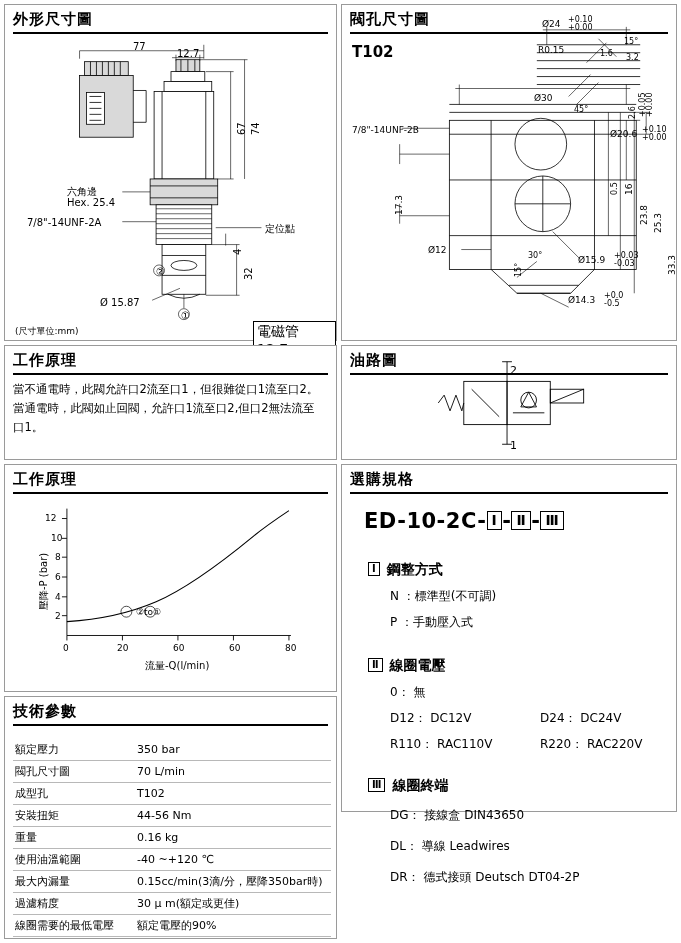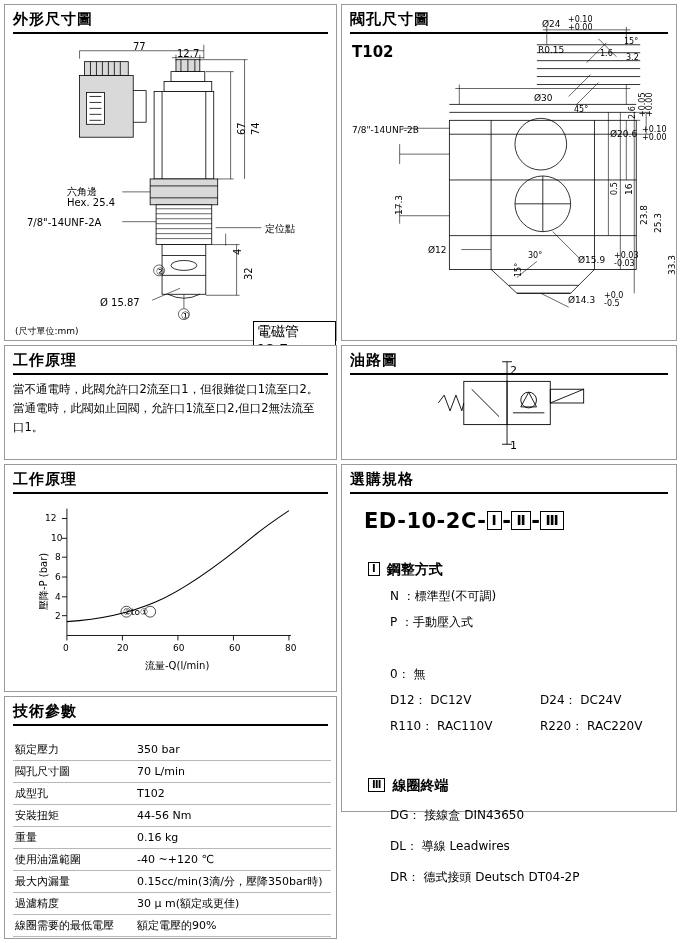--- a/index.html
+++ b/index.html
@@ -402,21 +402,21 @@
     <div class="lbl9" style="left:50px; top:146px;">2</div>
 
     <div class="lbl9" style="left:58px; top:178px;">0</div>
     <div class="lbl9" style="left:112px; top:178px;">20</div>
     <div class="lbl9" style="left:168px; top:178px;">60</div>
     <div class="lbl9" style="left:224px; top:178px;">60</div>
     <div class="lbl9" style="left:280px; top:178px;">80</div>
 
     <div class="ylab" style="left:32px; top:145px;">壓降-P (bar)</div>
     <div class="lbl" style="left:140px; top:194px;">流量-Q(l/min)</div>
-    <div class="lbl9" style="left:118px; top:142px;">②to①</div>
+    <div class="lbl9" style="left:118px; top:142px;padding-left:13px;">②to①</div>
   </div>
 
   <div class="panel" id="p-spec">
     <div class="title-wrap">
       <span class="t">技術參數</span>
       <div class="u"></div>
     </div>
     <table class="spec">
       <tbody>
         <tr>
@@ -475,20 +475,23 @@
       </div>
       <div class="opt-line">
         <span>N ：標準型(不可調)</span>
       </div>
       <div class="opt-line">
         <span>P ：手動壓入式</span>
       </div>
     </div>
 
     <div class="opt-group" style="top:192px;">
+      <div class="opt-head">
+        <span class="romsm">Ⅱ</span><span>線圈電壓</span>
+      </div>
       <div class="opt-line">
         <span class="c2">0：  無</span>
       </div>
       <div class="opt-line">
         <span class="c2">D12：  DC12V</span><span>D24：  DC24V</span>
       </div>
       <div class="opt-line">
         <span class="c2">R110：  RAC110V</span><span>R220：  RAC220V</span>
       </div>
     </div>

